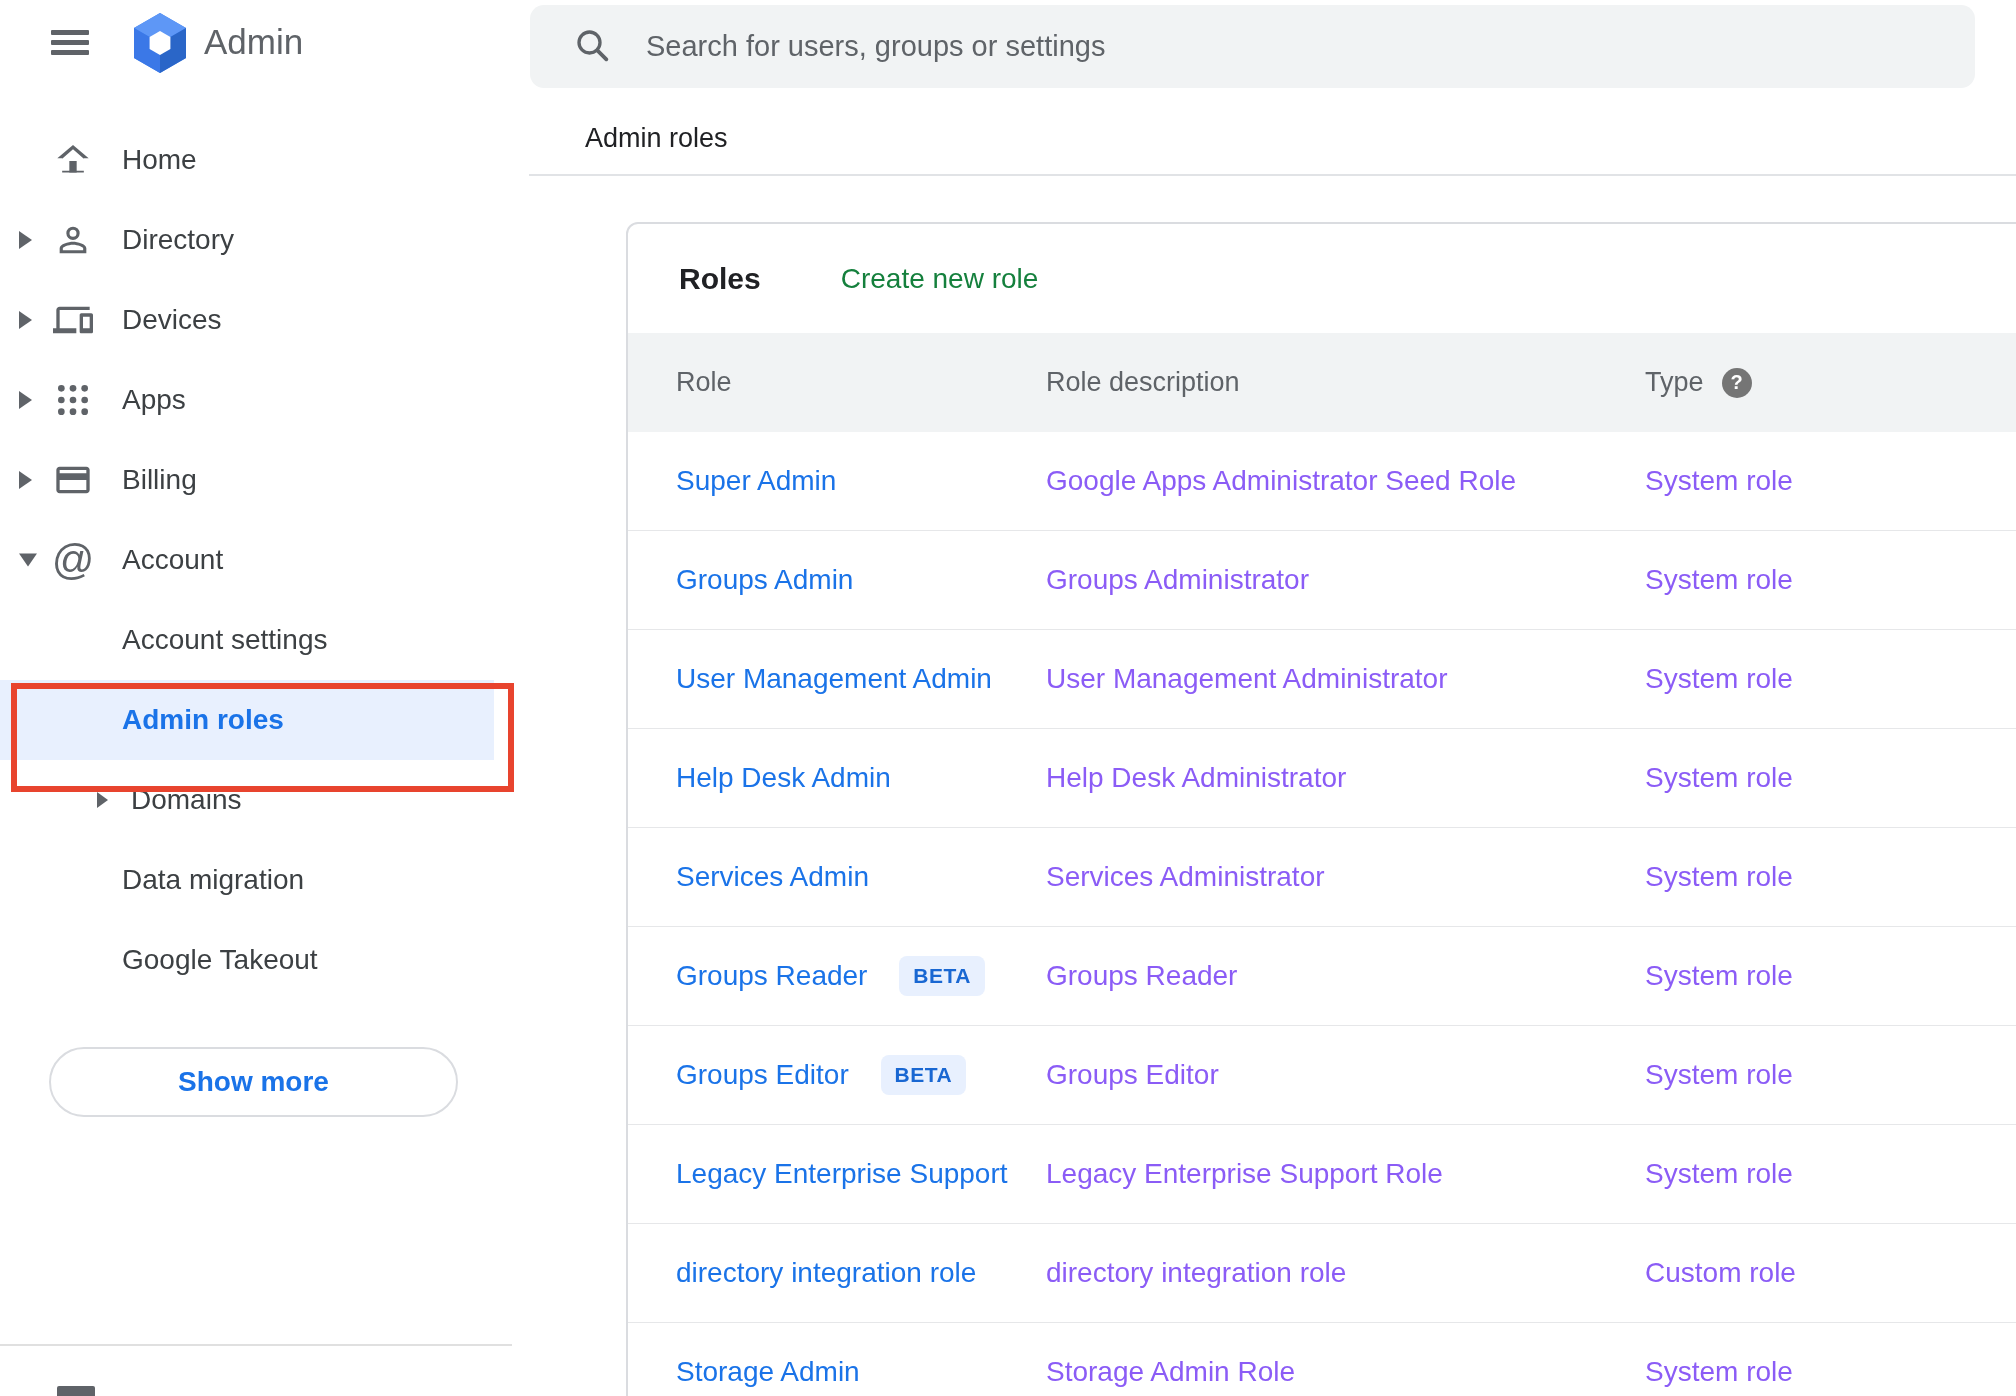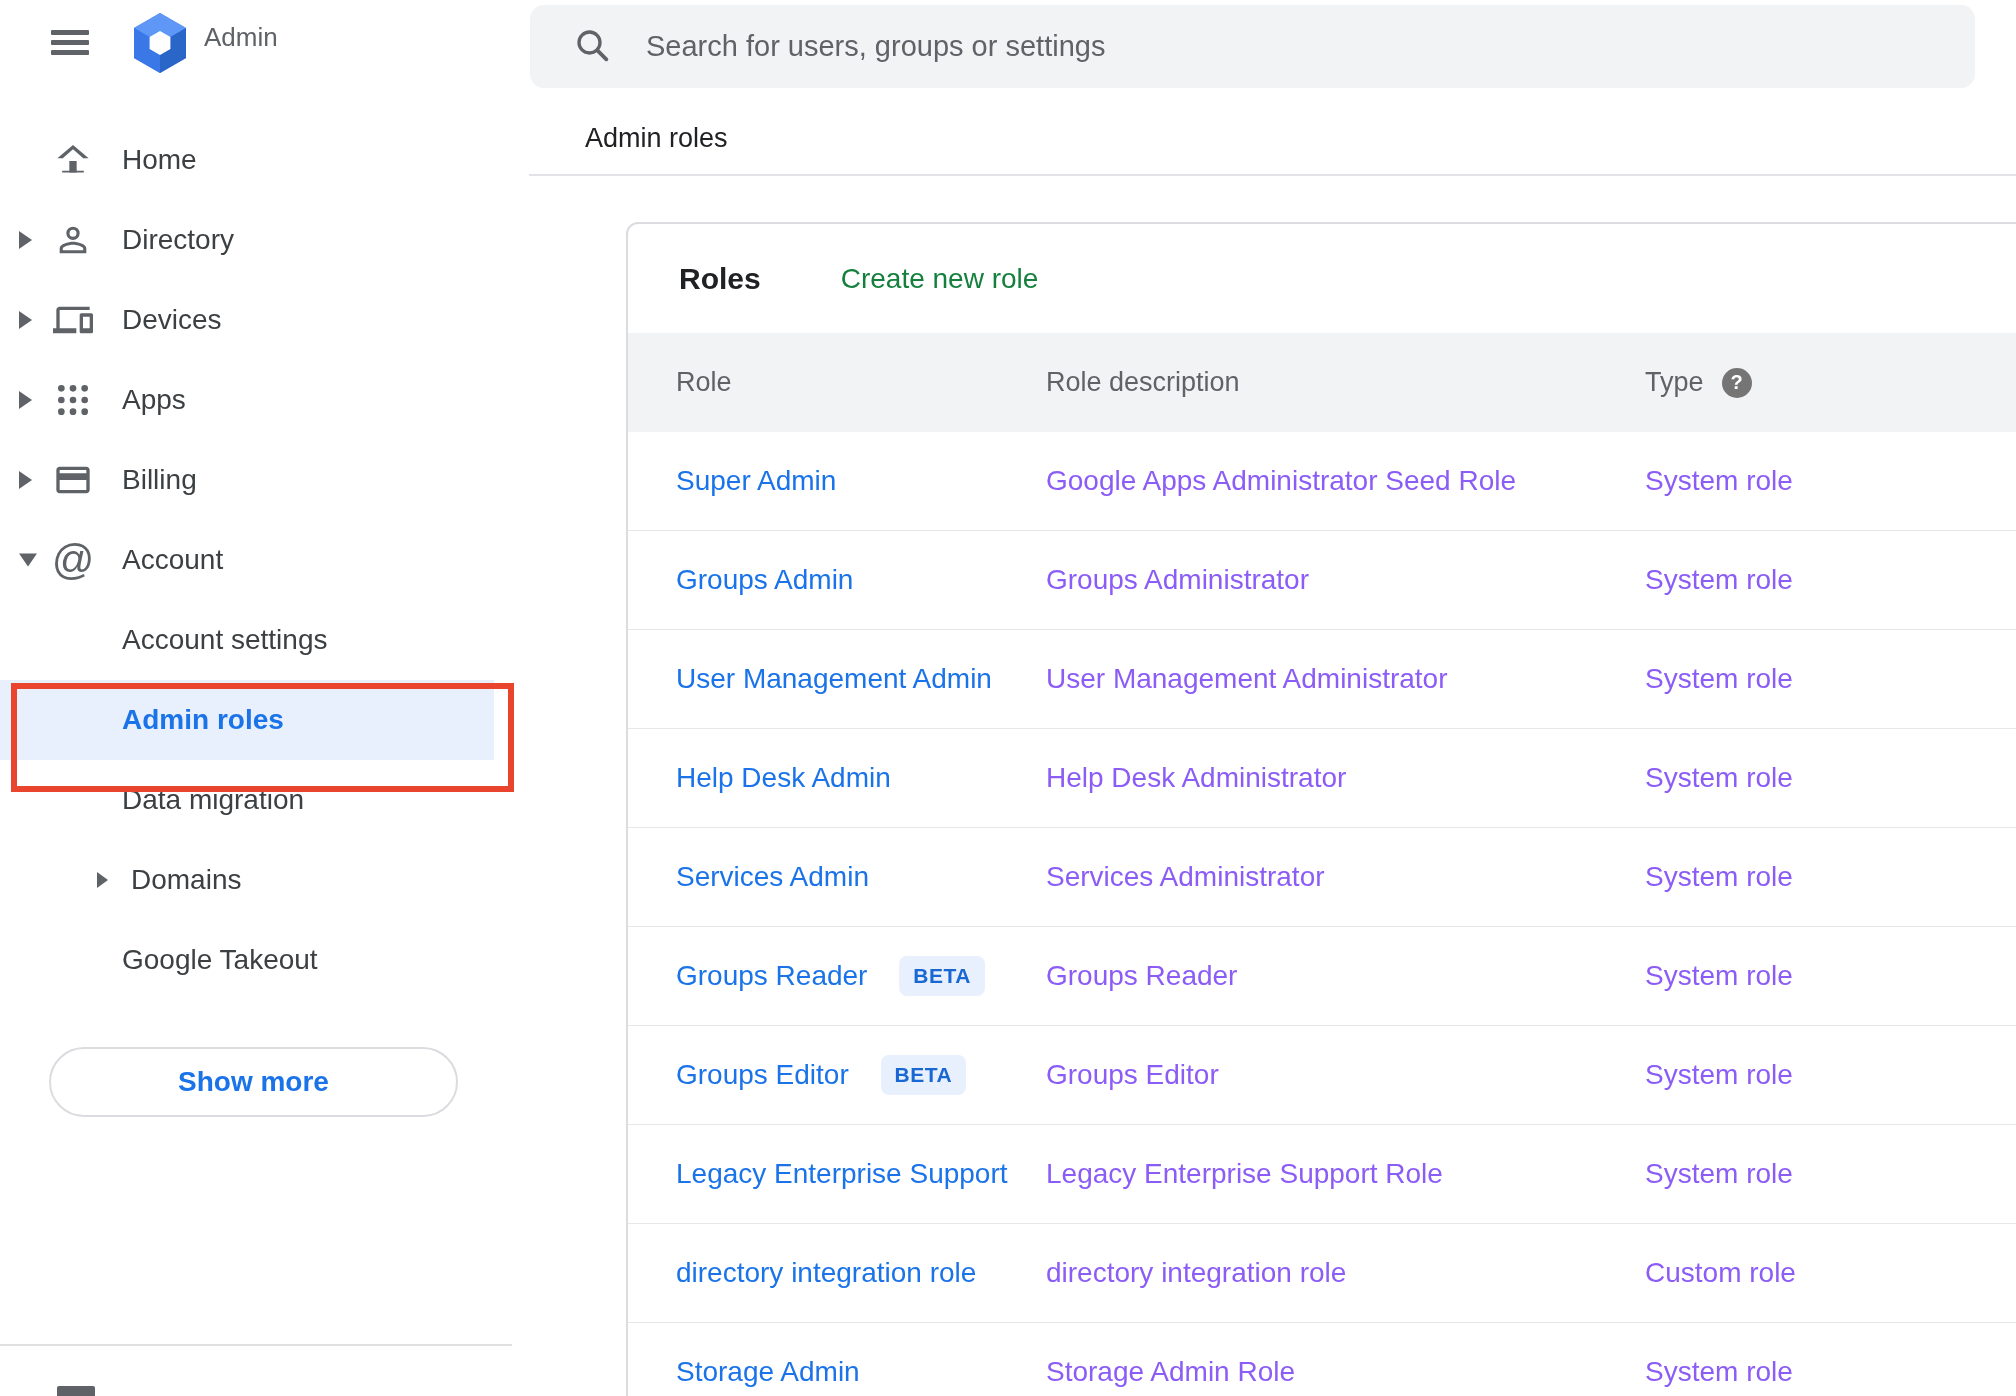--- a/index.html
+++ b/index.html
@@ -7,21 +7,21 @@
     width:2016px; height:1396px; position:relative; overflow:hidden;
     background:#ffffff; font-family:"Liberation Sans", sans-serif;
     -webkit-font-smoothing:antialiased;
   }
 
   
   .hamburger { position:absolute; left:51px; top:30px; width:38px; height:25px; cursor:pointer; }
   .hamburger .bar { width:38px; height:5px; background:#5f6368; border-radius:1px; position:absolute; left:0; }
   .hamburger .bar:nth-child(1){ top:0; } .hamburger .bar:nth-child(2){ top:10px; } .hamburger .bar:nth-child(3){ top:20px; }
   .logo-box { position:absolute; left:128px; top:11px; width:64px; height:64px; }
-  .app-name { position:absolute; left:204px; top:22px; font-size:26px; color:#5f6368; }
+  .app-name { position:absolute; left:204px; top:22px; font-size:35px; color:#5f6368; }
 
   
   .search-bar {
     position:absolute; left:530px; top:5px; width:1445px; height:83px;
     background:#f1f3f4; border-radius:14px; display:flex; align-items:center;
     padding-left:42px; box-sizing:border-box;
   }
   .search-bar input {
     margin-left:32px; flex:1; border:none; background:transparent; outline:none;
     font-size:29px; color:#202124; font-family:Liberation Sans, sans-serif;
@@ -197,27 +197,27 @@
   </div>
 
   <div class="nav-item">
     <span class="nlabel">Account settings</span>
   </div>
 
   <div class="nav-item selected">
     <span class="nlabel">Admin roles</span>
   </div>
 
+  <div class="nav-item sub-domains">
+    <span class="caret caret-right"></span>
+    <span class="nlabel">Domains</span>
+  </div>
+
   <div class="nav-item">
     <span class="nlabel">Data migration</span>
-  </div>
-
-  <div class="nav-item sub-domains">
-    <span class="caret caret-right"></span>
-    <span class="nlabel">Domains</span>
   </div>
 
   <div class="nav-item">
     <span class="nlabel">Google Takeout</span>
   </div>
 </div>
 
 <div class="annotation-box"></div>
 
 <div class="show-more">Show more</div>

